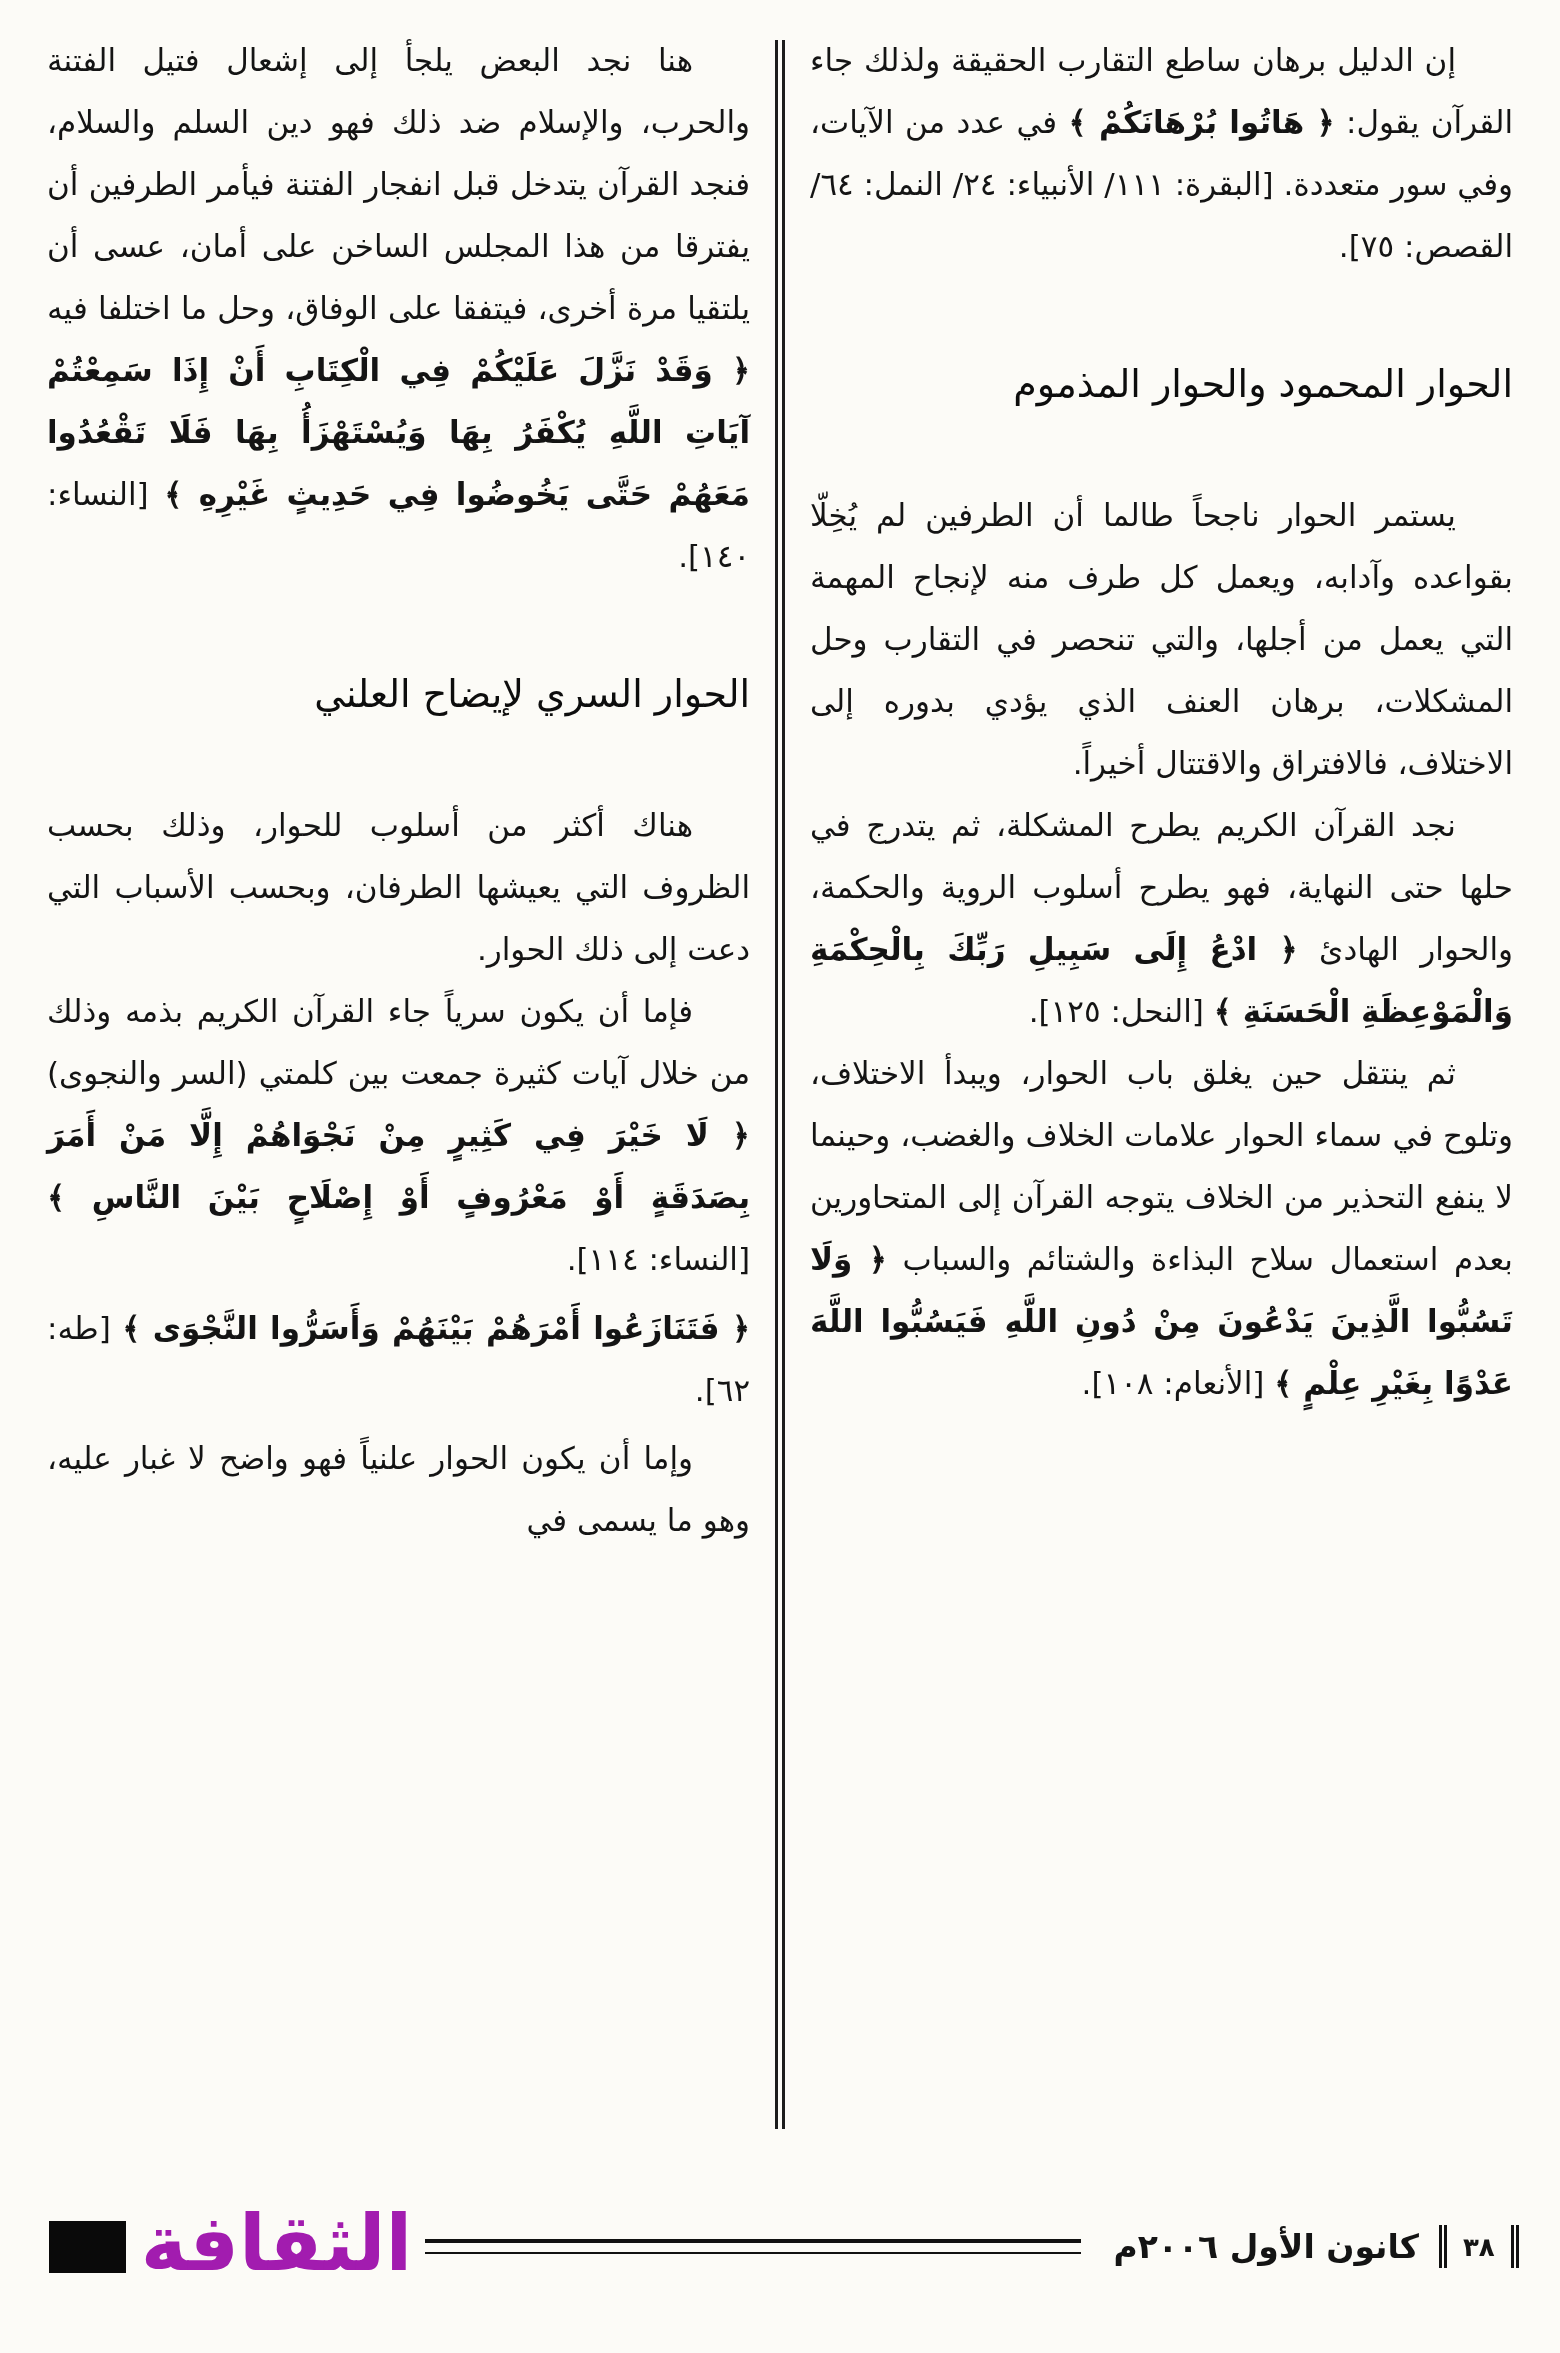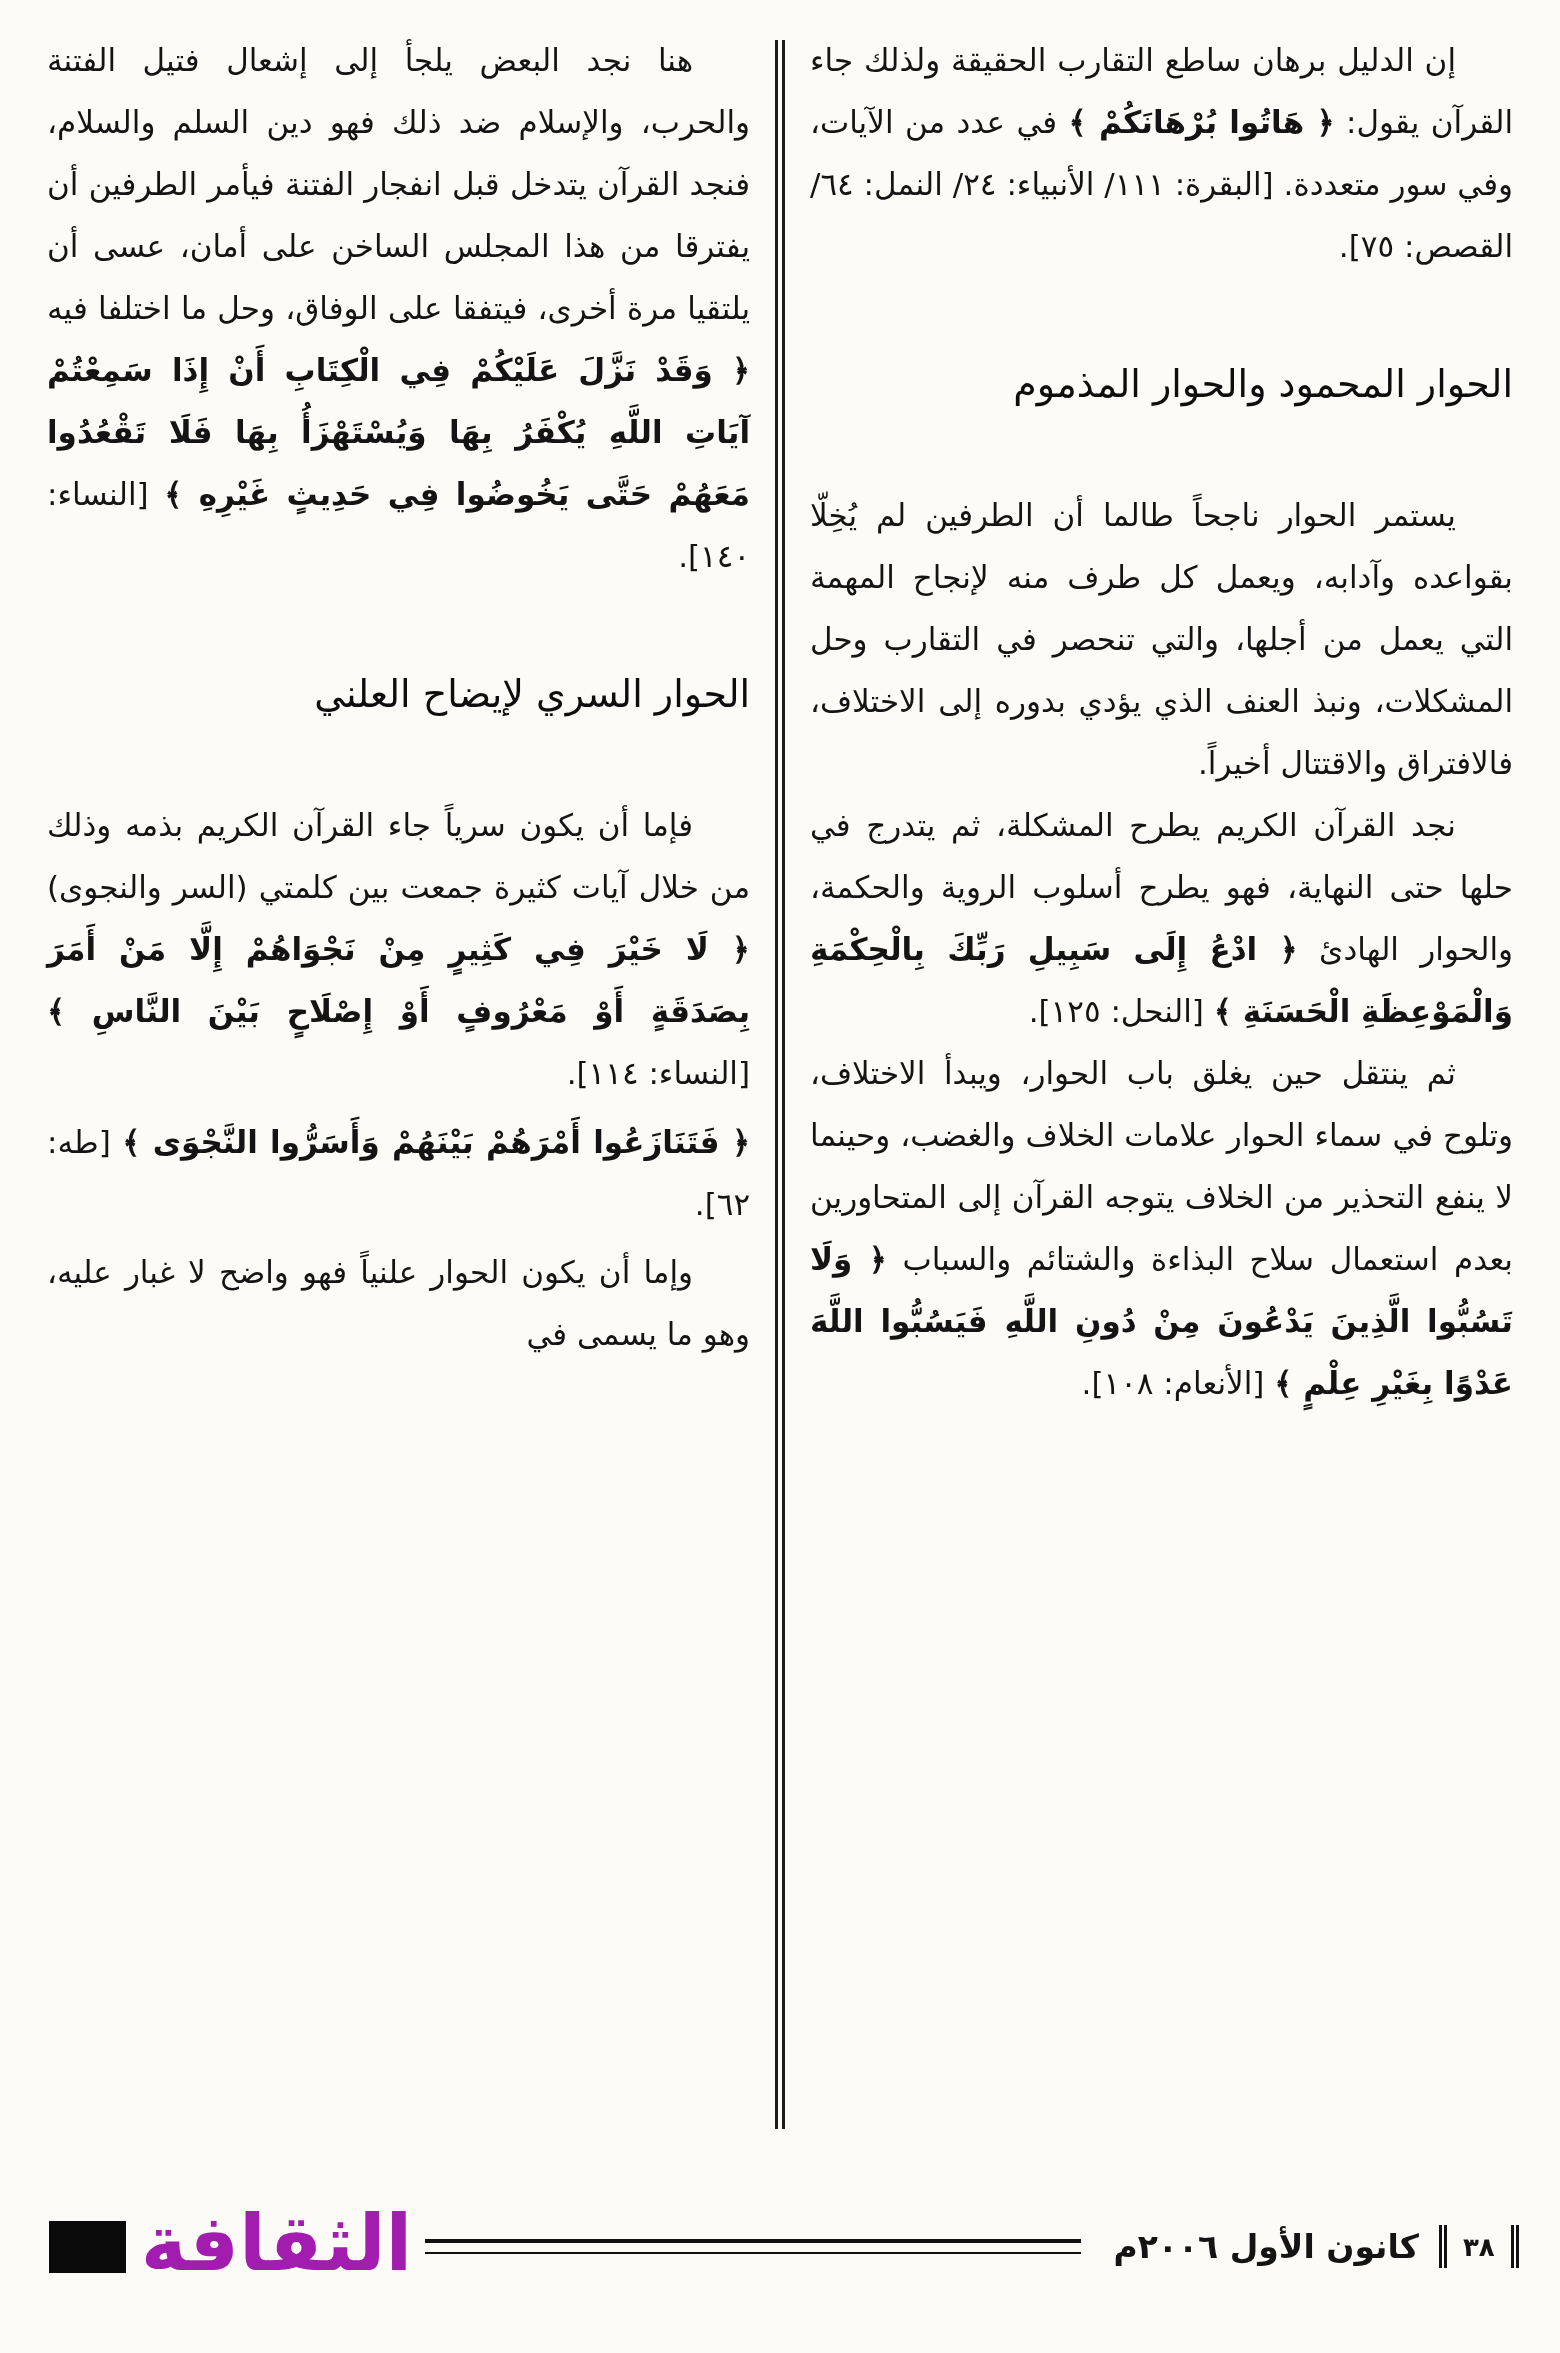--- a/index.html
+++ b/index.html
@@ -114,30 +114,31 @@
 </head>
 <body>
 
 <div class="page" dir="rtl" lang="ar">
 
   <div class="content">
 
     <div class="col">
       <p class="para indent"><span class="plain">إن الدليل برهان ساطع التقارب الحقيقة ولذلك جاء القرآن يقول: </span><span class="verse">﴿ هَاتُوا بُرْهَانَكُمْ ﴾</span><span class="plain"> في عدد من الآيات، وفي سور متعددة. [البقرة: ١١١/ الأنبياء: ٢٤/ النمل: ٦٤/ القصص: ٧٥].</span></p>
       <h2 class="heading">الحوار المحمود والحوار المذموم</h2>
-      <p class="para indent"><span class="plain">يستمر الحوار ناجحاً طالما أن الطرفين لم يُخِلّا بقواعده وآدابه، ويعمل كل طرف منه لإنجاح المهمة التي يعمل من أجلها، والتي تنحصر في التقارب وحل المشكلات، ونبذ العنف الذي يؤدي بدوره إلى الاختلاف، فالافتراق والاقتتال أخيراً.</span></p>
+      <p class="para indent"><span class="plain">يستمر الحوار ناجحاً طالما أن الطرفين لم يُخِلّا بقواعده وآدابه، ويعمل كل طرف منه لإنجاح المهمة التي يعمل من أجلها، والتي تنحصر في التقارب وحل المشكلات، برهان العنف الذي يؤدي بدوره إلى الاختلاف، فالافتراق والاقتتال أخيراً.</span></p>
       <p class="para indent"><span class="plain">نجد القرآن الكريم يطرح المشكلة، ثم يتدرج في حلها حتى النهاية، فهو يطرح أسلوب الروية والحكمة، والحوار الهادئ </span><span class="verse">﴿ ادْعُ إِلَى سَبِيلِ رَبِّكَ بِالْحِكْمَةِ وَالْمَوْعِظَةِ الْحَسَنَةِ ﴾</span><span class="plain"> [النحل: ١٢٥].</span></p>
       <p class="para indent"><span class="plain">ثم ينتقل حين يغلق باب الحوار، ويبدأ الاختلاف، وتلوح في سماء الحوار علامات الخلاف والغضب، وحينما لا ينفع التحذير من الخلاف يتوجه القرآن إلى المتحاورين بعدم استعمال سلاح البذاءة والشتائم والسباب </span><span class="verse">﴿ وَلَا تَسُبُّوا الَّذِينَ يَدْعُونَ مِنْ دُونِ اللَّهِ فَيَسُبُّوا اللَّهَ عَدْوًا بِغَيْرِ عِلْمٍ ﴾</span><span class="plain"> [الأنعام: ١٠٨].</span></p>
     </div>
 
     <div class="divider"></div>
 
     <div class="col">
       <p class="para indent"><span class="plain">هنا نجد البعض يلجأ إلى إشعال فتيل الفتنة والحرب، والإسلام ضد ذلك فهو دين السلم والسلام، فنجد القرآن يتدخل قبل انفجار الفتنة فيأمر الطرفين أن يفترقا من هذا المجلس الساخن على أمان، عسى أن يلتقيا مرة أخرى، فيتفقا على الوفاق، وحل ما اختلفا فيه </span><span class="verse">﴿ وَقَدْ نَزَّلَ عَلَيْكُمْ فِي الْكِتَابِ أَنْ إِذَا سَمِعْتُمْ آيَاتِ اللَّهِ يُكْفَرُ بِهَا وَيُسْتَهْزَأُ بِهَا فَلَا تَقْعُدُوا مَعَهُمْ حَتَّى يَخُوضُوا فِي حَدِيثٍ غَيْرِهِ ﴾</span><span class="plain"> [النساء: ١٤٠].</span></p>
       <h2 class="heading">الحوار السري لإيضاح العلني</h2>
+      <p class="para indent"><span class="plain">هناك أكثر من أسلوب للحوار، وذلك بحسب الظروف التي يعيشها الطرفان، وبحسب الأسباب التي دعت إلى ذلك الحوار.</span></p>
       <p class="para indent"><span class="plain">فإما أن يكون سرياً جاء القرآن الكريم بذمه وذلك من خلال آيات كثيرة جمعت بين كلمتي (السر والنجوى) </span><span class="verse">﴿ لَا خَيْرَ فِي كَثِيرٍ مِنْ نَجْوَاهُمْ إِلَّا مَنْ أَمَرَ بِصَدَقَةٍ أَوْ مَعْرُوفٍ أَوْ إِصْلَاحٍ بَيْنَ النَّاسِ ﴾</span><span class="plain"> [النساء: ١١٤].</span></p>
       <p class="para verse-line"><span class="verse">﴿ فَتَنَازَعُوا أَمْرَهُمْ بَيْنَهُمْ وَأَسَرُّوا النَّجْوَى ﴾</span><span class="plain"> [طه: ٦٢].</span></p>
       <p class="para indent"><span class="plain">وإما أن يكون الحوار علنياً فهو واضح لا غبار عليه، وهو ما يسمى في</span></p>
     </div>
 
   </div>
 
   <div class="footer">
     <div class="pagebox">
       <span>٣٨</span>

